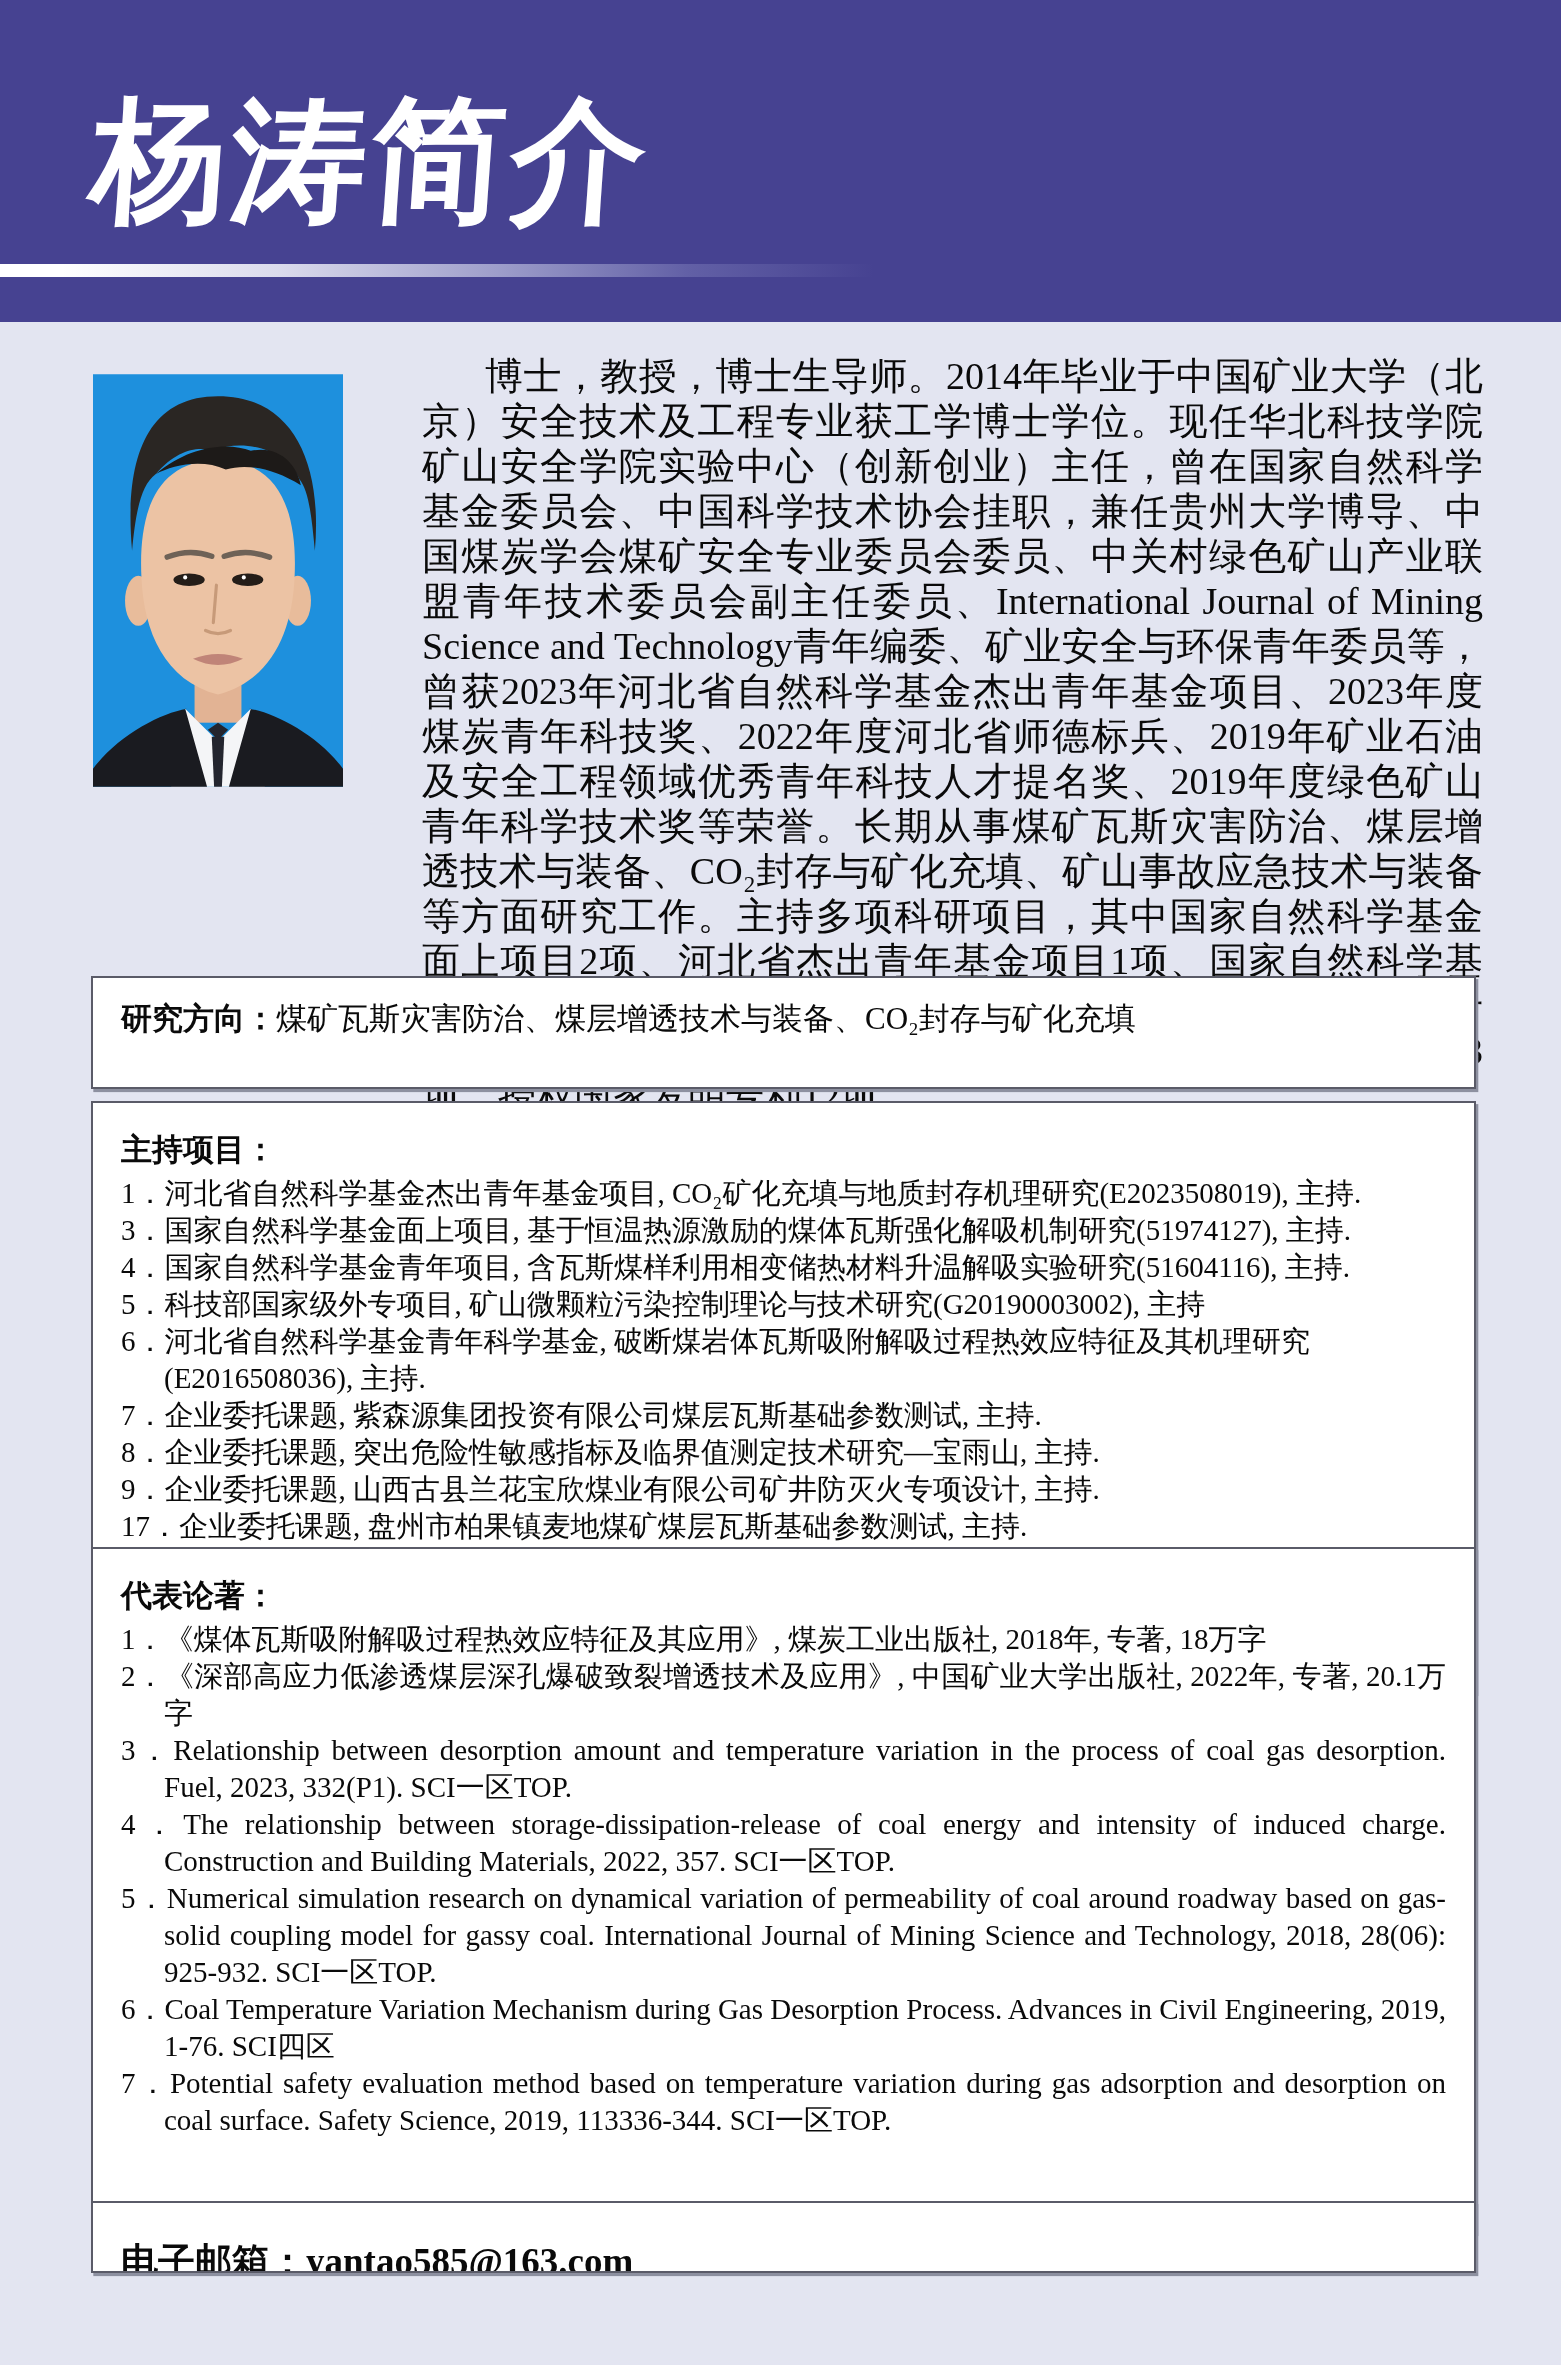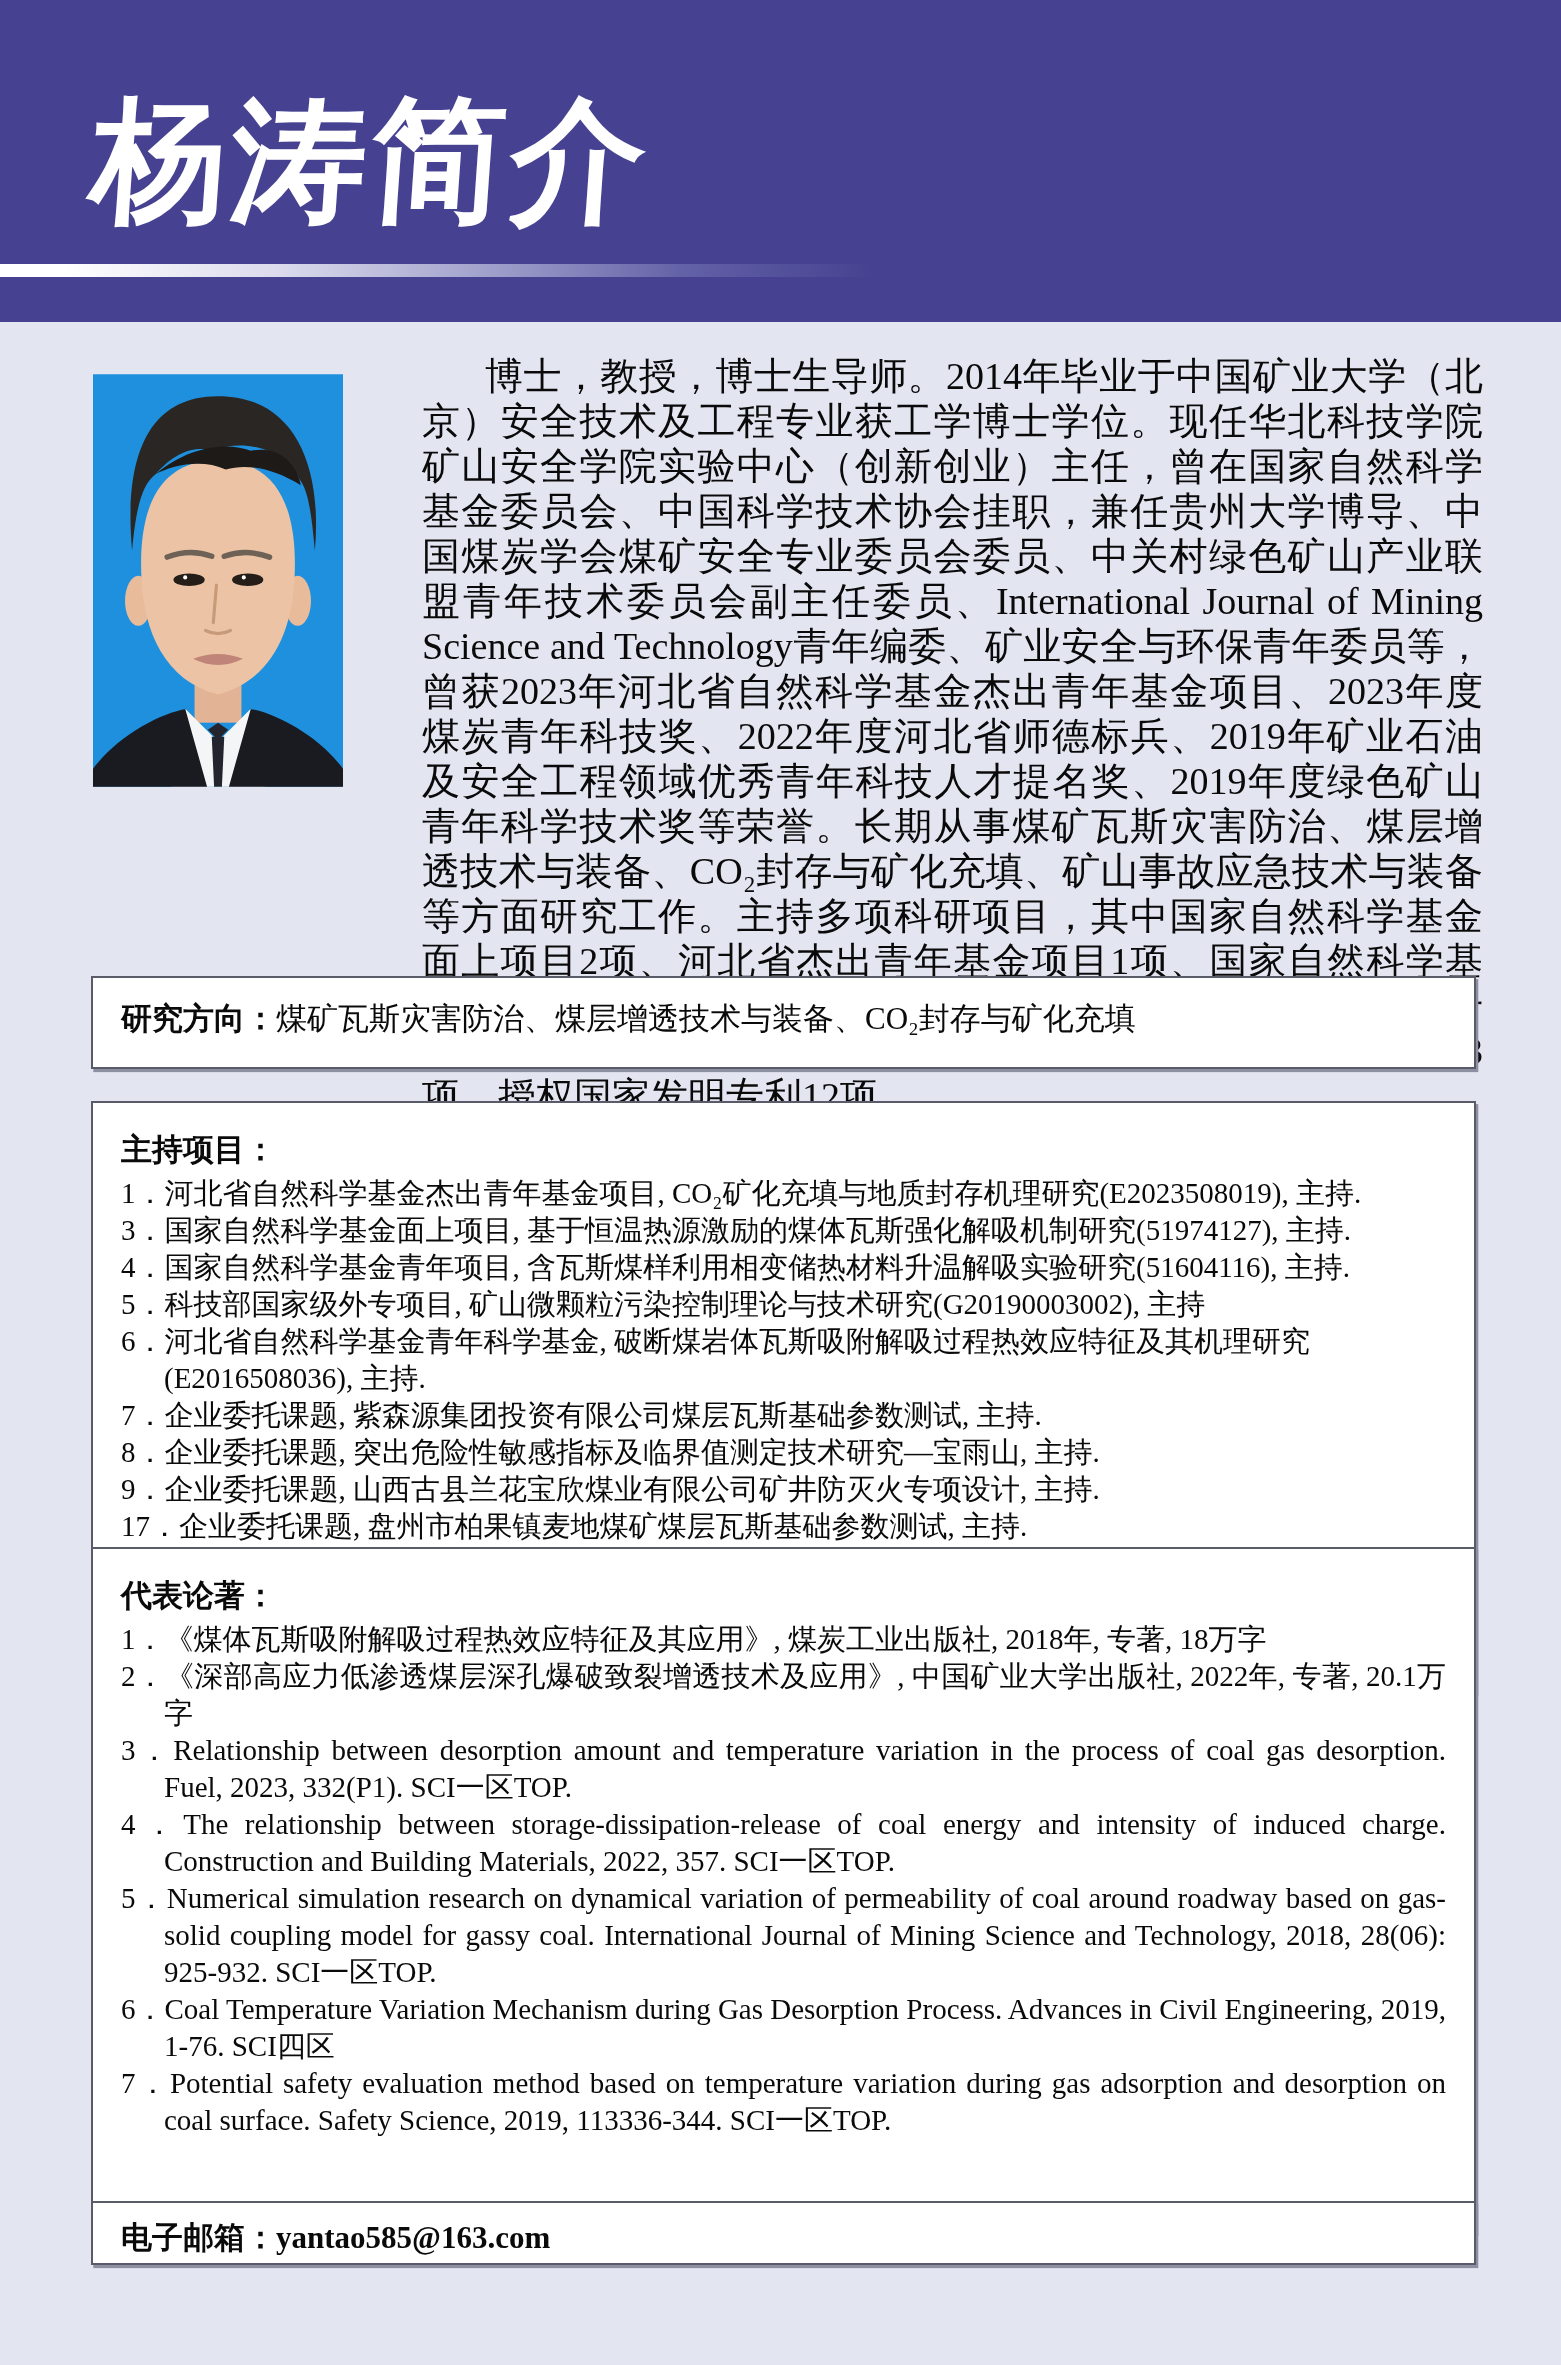--- a/index.html
+++ b/index.html
@@ -17,32 +17,32 @@
 
   
   .photo{position:absolute;left:93px;top:374px;width:250px;height:413px;}
   .photo svg{display:block;width:100%;height:100%;}
   .bio{position:absolute;left:422px;top:354px;width:1061px;margin:0;
         font-size:38px;line-height:45px;text-align:justify;text-indent:63px;}
 
   
   .box{position:absolute;left:91px;width:1385px;background:#ffffff;
         border:2.3px solid #5A5B68;box-shadow:2.3px 3.1px 0 #8D90A0;box-sizing:border-box;overflow:hidden;}
-  .box-research{top:976px;height:93px;padding:19px 28px 0 28px;}
+  .box-research{top:976px;height:113px;padding:19px 28px 0 28px;}
   .research-row{font-size:31px;line-height:44px;}
   .research-label{font-weight:700;}
 
   .box-projects{top:1101px;height:592px;padding:26.6px 28px 0 28px;}
   .box-heading{margin:0 0 6.3px 0;font-weight:700;font-size:31px;line-height:39px;}
   .hang-list .list-item{font-size:29px;line-height:37px;padding-left:43px;text-indent:-43px;}
 
   .box-publications{top:1547px;height:686px;padding:26.6px 28px 0 28px;}
   .box-publications .list-item{text-align:justify;}
 
-  .box-email{top:2201px;height:64px;padding:14px 28px 0 28px;font-size:31px;font-weight:700;}
+  .box-email{top:2201px;height:72px;padding:34px 28px 0 28px;font-size:37px;font-weight:700;}
   .email-line{margin:0;}
 </style>
 </head>
 <body>
 
 <div class="page">
 
   <header class="banner">
     <h1 class="banner-title">杨涛简介</h1>
     <div class="banner-line"></div>

